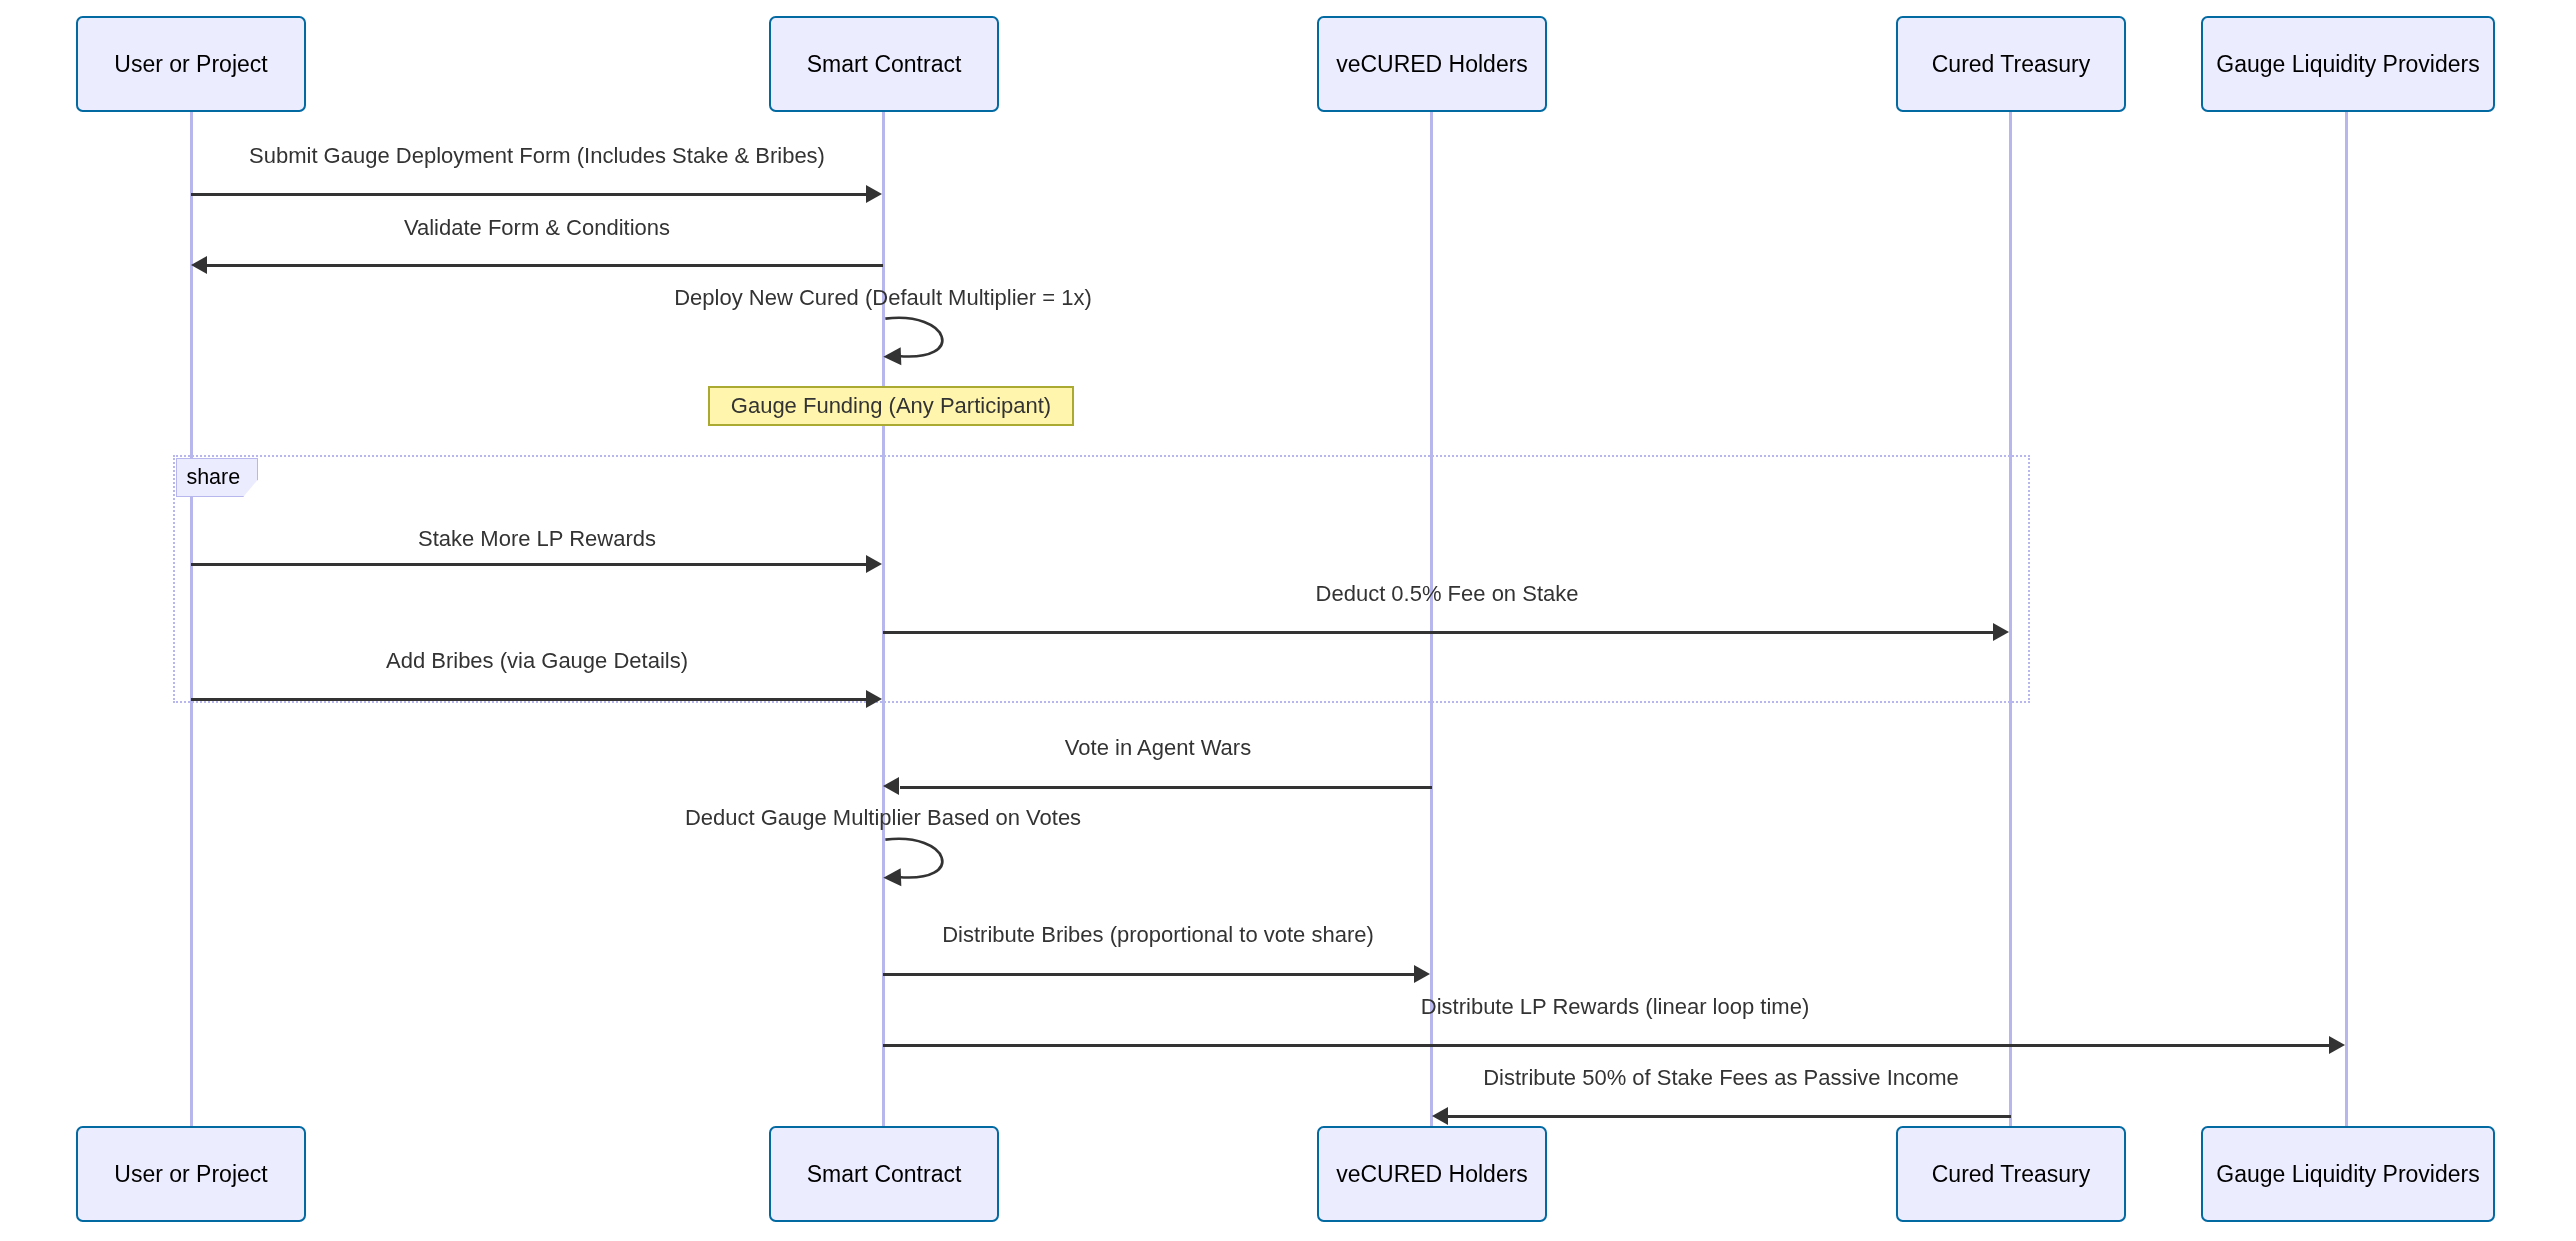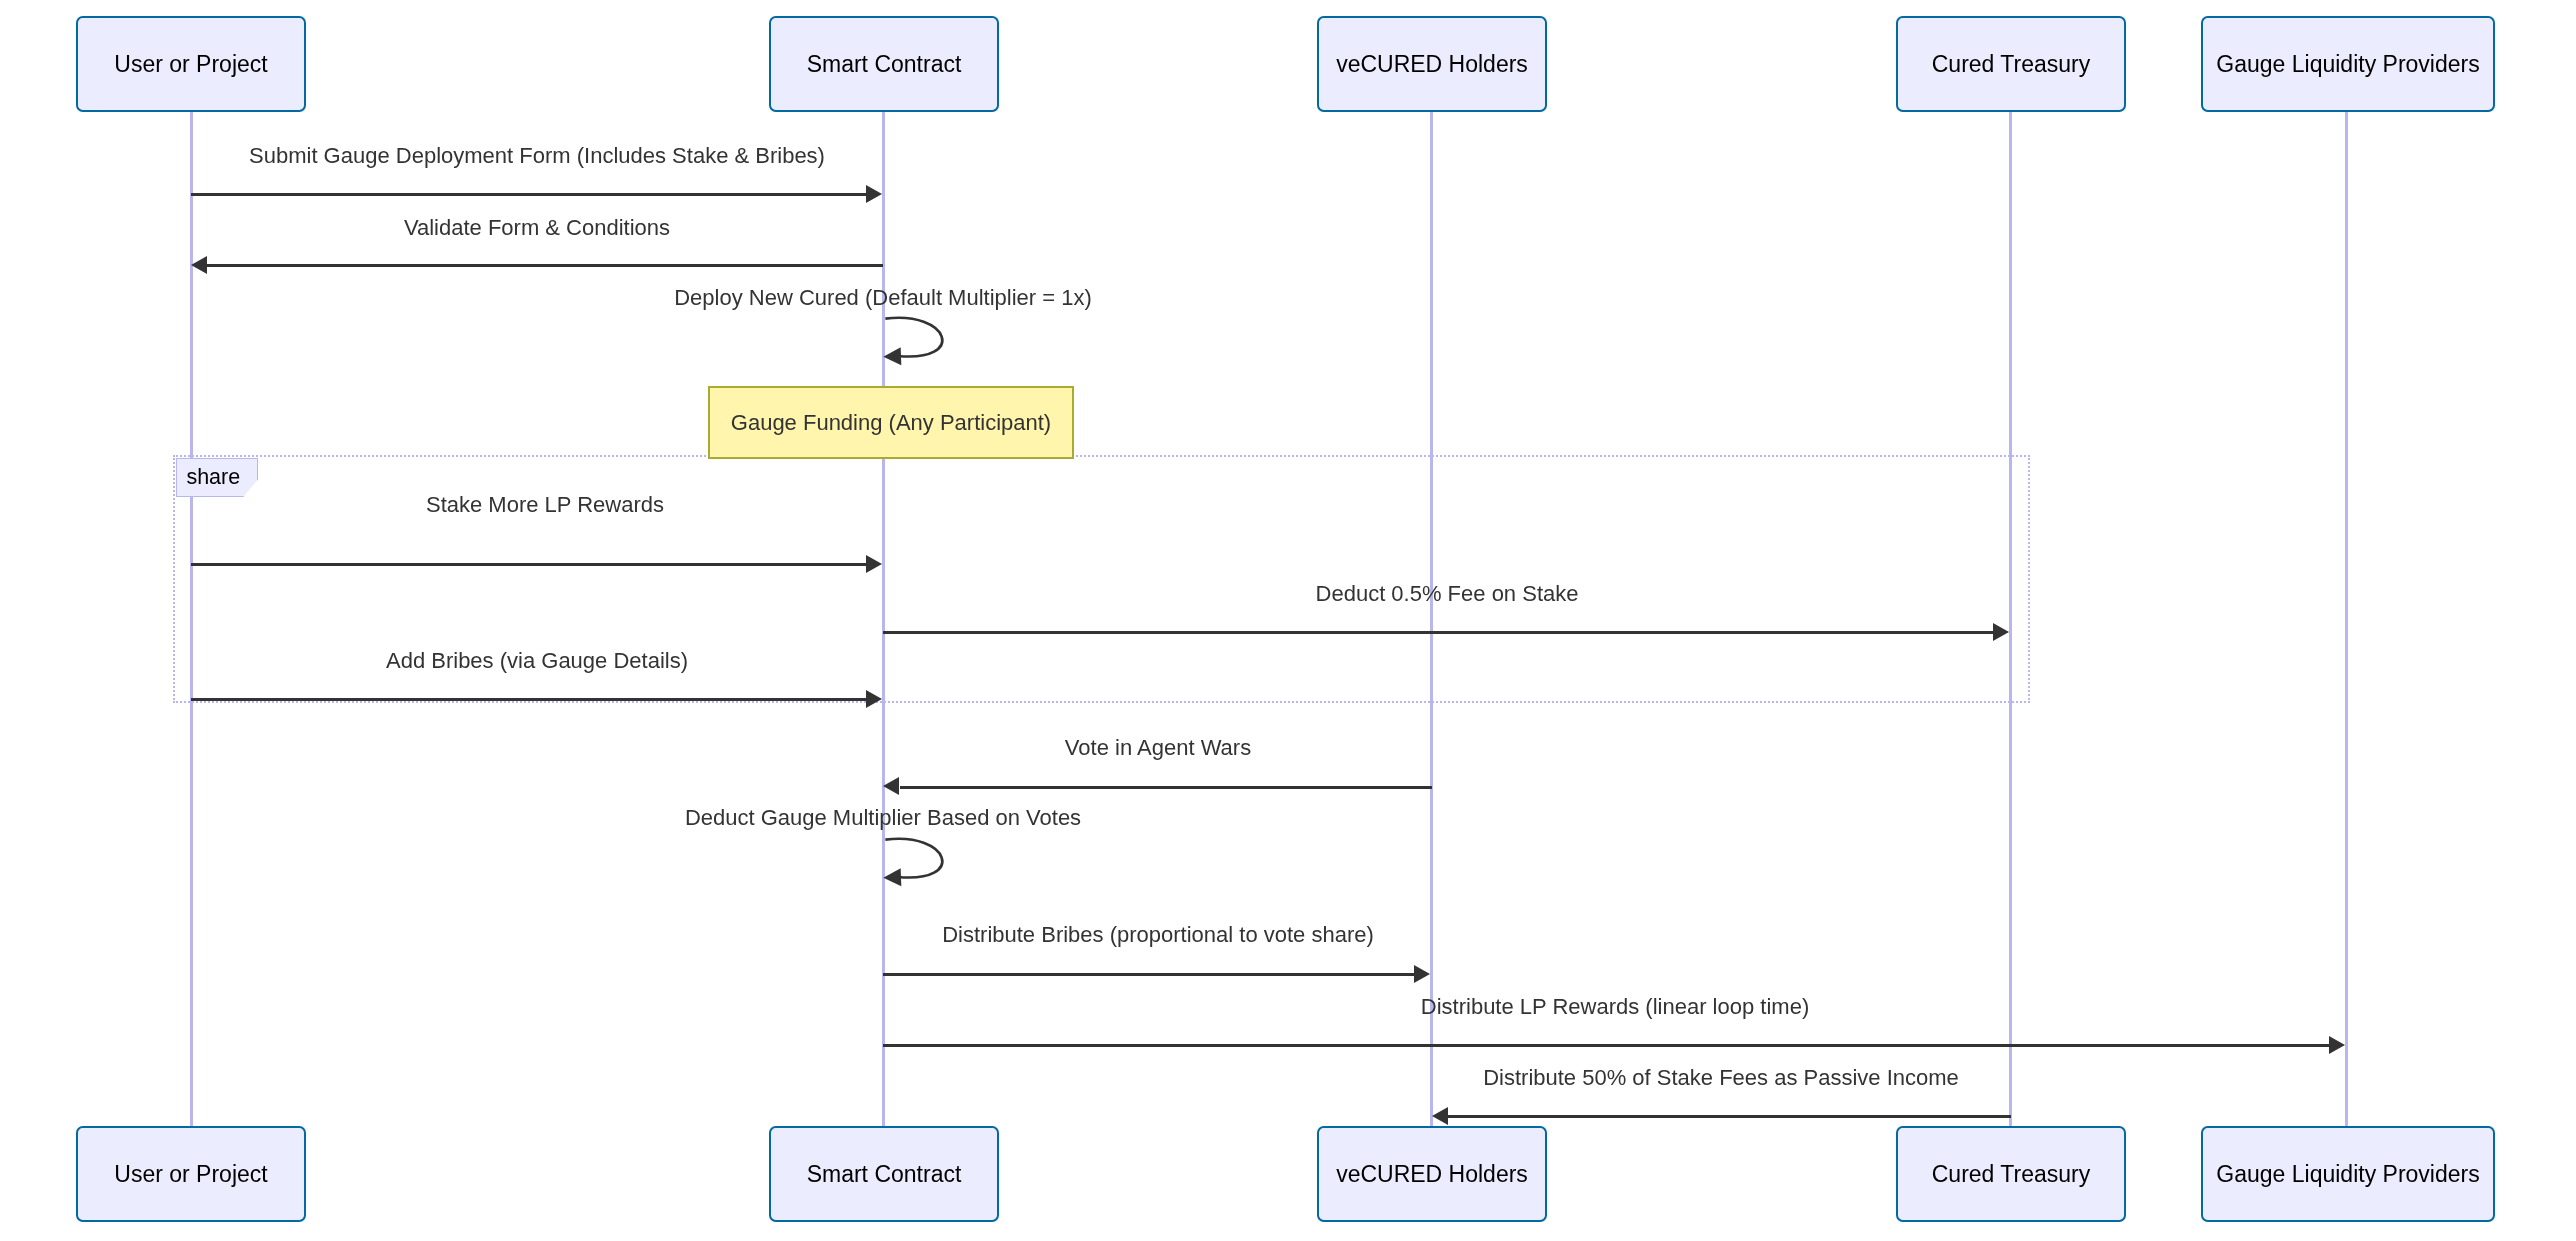--- a/index.html
+++ b/index.html
@@ -96,25 +96,25 @@
   <div class="msg-label" style="left:537px; top:215px;">Validate Form &amp; Conditions</div>
   <div class="msg-line" style="left:207px; top:264px; width:676px;"></div>
   <div class="arrow-head left" style="left:191px; top:256px;"></div>
 
   <div class="msg-label" style="left:883px; top:285px;">Deploy New Cured (Default Multiplier = 1x)</div>
   <svg class="self-loop" width="94" height="60" style="left:883px; top:312px;" viewBox="0 0 140 90">
     <path d="M 3 10 C 100 -2, 125 75, 22 66" fill="none" stroke="#333333" stroke-width="4"></path>
     <polygon points="26,53 0,67 27,80" fill="#333333"></polygon>
   </svg>
 
-  <div class="note-box" style="left:708px; top:386px; width:366px; height:73px;">
+  <div class="note-box" style="left:708px; top:386px; width:366px; height:40px;">
     <span>Gauge Funding (Any Participant)</span>
   </div>
 
-  <div class="msg-label" style="left:537px; top:492px;margin-left:8px;">Stake More LP Rewards</div>
+  <div class="msg-label" style="left:537px; top:526px;">Stake More LP Rewards</div>
   <div class="msg-line" style="left:191px; top:563px; width:675px;"></div>
   <div class="arrow-head right" style="left:866px; top:555px;"></div>
 
   <div class="msg-label" style="left:1447px; top:581px;">Deduct 0.5% Fee on Stake</div>
   <div class="msg-line" style="left:883px; top:631px; width:1110px;"></div>
   <div class="arrow-head right" style="left:1993px; top:623px;"></div>
 
   <div class="msg-label" style="left:537px; top:648px;">Add Bribes (via Gauge Details)</div>
   <div class="msg-line" style="left:191px; top:698px; width:675px;"></div>
   <div class="arrow-head right" style="left:866px; top:690px;"></div>

